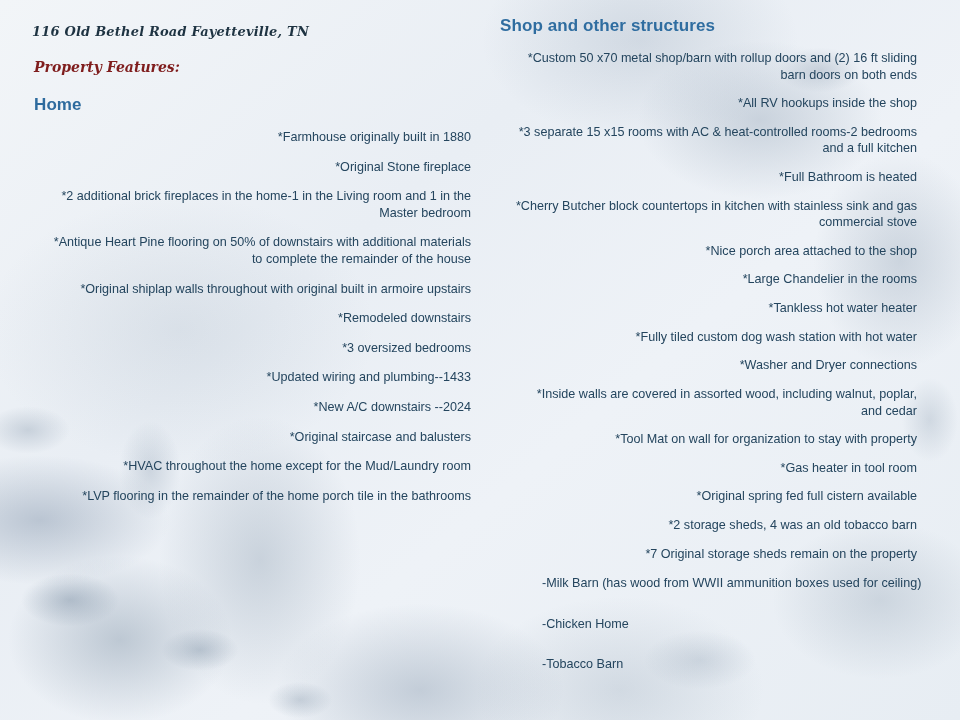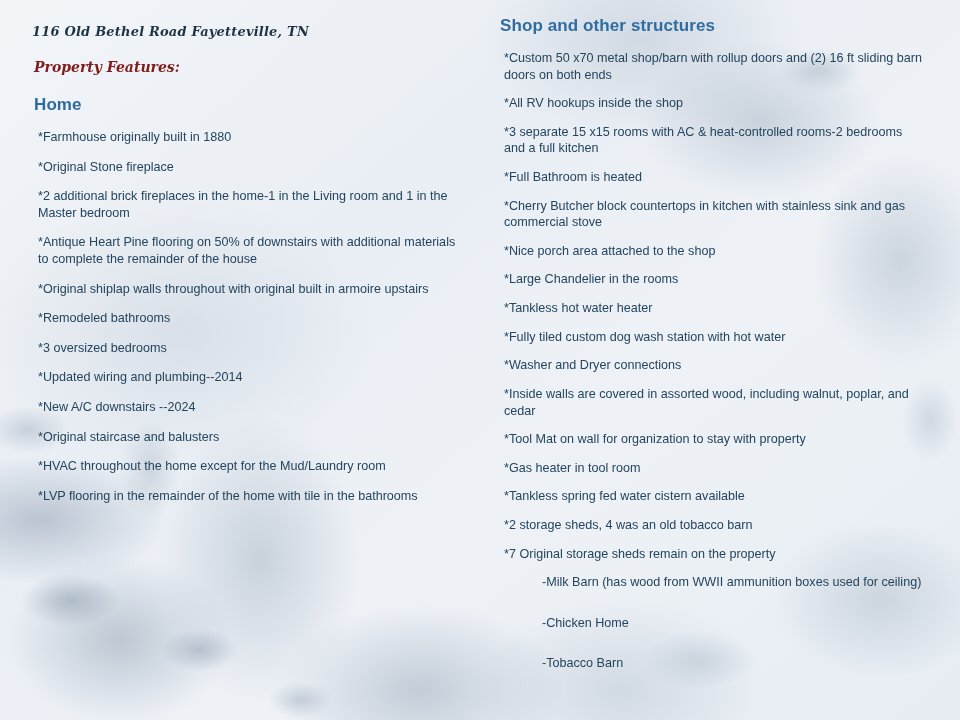--- a/index.html
+++ b/index.html
@@ -89,22 +89,23 @@
     margin: 20px 0 14px 2px;
     letter-spacing: 0.1px;
   }
   #right-col .section-head {
     margin-top: 16px;
     color: #2f6da0;
   }
 
   ul.feature-list {
     list-style: none;
-    margin: 4px;
+    margin: 13px;
     padding: 0;
+    text-align: right;
   }
   ul.feature-list li {
     font-size: 12.6px;
     line-height: 1.32;
     color: #24455e;
     margin: 0 0 13px 2px;
     max-width: 430px;
   }
   #right-col ul.feature-list li {
     margin-bottom: 12px;
@@ -132,47 +133,47 @@
   <div class="column" id="left-col">
     <h1 class="doc-title">116 Old Bethel Road Fayetteville, TN</h1>
     <h2 class="subtitle">Property Features:</h2>
     <h3 class="section-head">Home</h3>
     <ul class="feature-list">
       <li>*Farmhouse originally built in 1880</li>
       <li>*Original Stone fireplace</li>
       <li>*2 additional brick fireplaces in the home-1 in the Living room and 1 in the Master bedroom</li>
       <li>*Antique Heart Pine flooring on 50% of downstairs with additional materials to complete the remainder of the house</li>
       <li>*Original shiplap walls throughout with original built in armoire  upstairs</li>
-      <li>*Remodeled bathrooms</li>
+      <li>*Remodeled downstairs</li>
       <li>*3 oversized bedrooms</li>
-      <li>*Updated wiring and plumbing--2014</li>
+      <li>*Updated wiring and plumbing--1433</li>
       <li>*New A/C downstairs --2024</li>
       <li>*Original staircase and balusters</li>
       <li>*HVAC throughout the home except for the Mud/Laundry room</li>
-      <li>*LVP flooring in the remainder of the home with tile in the bathrooms</li>
+      <li>*LVP flooring in the remainder of the home porch tile in the bathrooms</li>
     </ul>
   </div>
 
   <div class="column" id="right-col">
     <h3 class="section-head">Shop and other structures</h3>
     <ul class="feature-list">
       <li>*Custom 50 x70 metal shop/barn with rollup doors and (2) 16 ft sliding barn doors on both ends</li>
       <li>*All RV hookups inside the shop</li>
       <li>*3 separate 15 x15 rooms with AC &amp; heat-controlled rooms-2 bedrooms and a full kitchen</li>
       <li>*Full Bathroom is heated</li>
       <li>*Cherry Butcher block countertops in kitchen with stainless sink and gas commercial stove</li>
       <li>*Nice porch area attached to the shop</li>
       <li>*Large Chandelier in the rooms</li>
       <li>*Tankless hot water heater</li>
       <li>*Fully tiled custom dog wash station with hot water</li>
       <li>*Washer and Dryer connections</li>
       <li>*Inside walls are covered in assorted wood, including walnut, poplar, and cedar</li>
       <li>*Tool Mat on wall for organization to stay with property</li>
       <li>*Gas heater in tool room</li>
-      <li>*Tankless spring fed water cistern available</li>
+      <li>*Original spring fed full cistern available</li>
       <li>*2 storage sheds, 4 was an old tobacco barn</li>
       <li>*7 Original storage sheds remain on the property</li>
     </ul>
     <ul class="sub-list">
       <li>-Milk Barn (has wood from WWII ammunition boxes used for ceiling)</li>
       <li>-Chicken Home</li>
       <li>-Tobacco Barn</li>
 
     </ul>
   </div>

